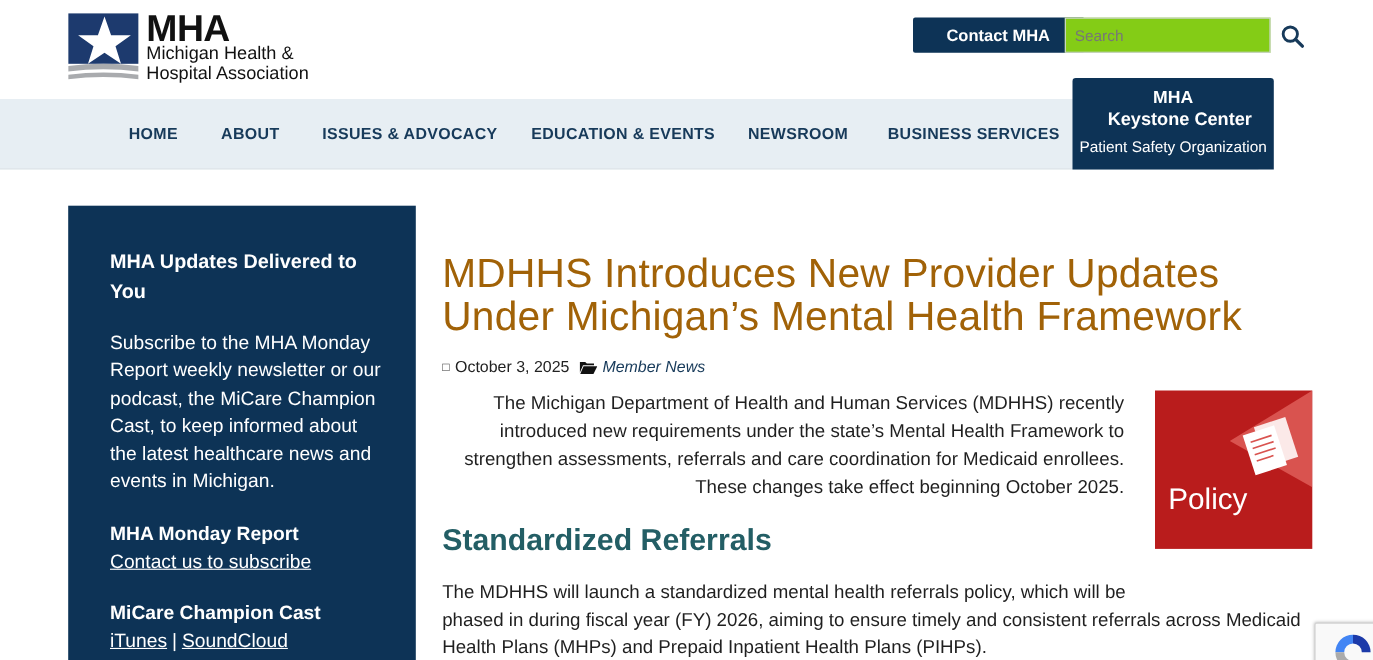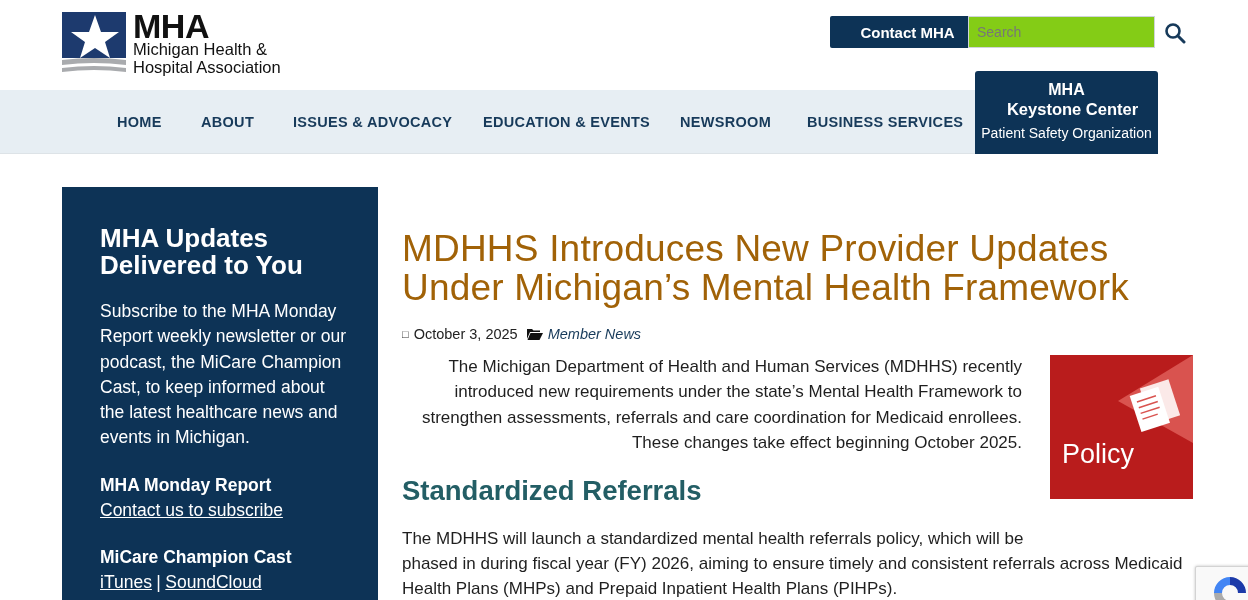--- a/index.html
+++ b/index.html
@@ -14,21 +14,21 @@
   .search-input { position: absolute; left: 968px; top: 16px; width: 187px; height: 32px; border: 1px solid #cfd4d8; padding: 0 8px; font-size: 14px; color: #555; font-family: "Liberation Sans", sans-serif; background: #84cc16; }
   .search-input::placeholder { color: #777; }
   .search-btn { position: absolute; left: 1162px; top: 20px; width: 26px; height: 26px; display: flex; align-items: center; justify-content: center; }
   .nav { position: absolute; left: 0; top: 90px; width: 1144px; height: 64px; background: #e7eef3; border-bottom: 1px solid #dde3e7; }
   .nav-item { position: absolute; top: 0; height: 64px; display: flex; align-items: center; font-weight: bold; font-size: 14.5px; color: #173a5a; letter-spacing: 0.3px; }
   .keystone { position: absolute; left: 975px; top: 71px; width: 183px; height: 83px; background: #0d3356; border-radius: 3px 3px 0 0; color: #fff; text-align: center; padding-top: 9px; }
   .keystone .k1 { font-weight: bold; font-size: 16px; line-height: 19px; }
   .keystone .k2 { font-weight: bold; font-size: 16.5px; line-height: 21px; padding-left: 12px; }
   .keystone .k3 { font-size: 14px; line-height: 20px; margin-top: 3px; }
   .sidebar { position: absolute; left: 62px; top: 187px; width: 316px; height: 420px; background: #0d3356; color: #fff; padding: 38px 30px 0 38px; }
-  .sb-title { font-weight: bold; font-size: 26px; line-height: 27px; }
+  .sb-title { font-weight: bold; font-size: 18px; line-height: 27px; }
   .sb-text { font-size: 17.5px; line-height: 25.3px; margin-top: 20px; }
   .sb-h { font-weight: bold; font-size: 17.5px; line-height: 25px; margin-top: 22px; }
   .sb-link { color: #fff; text-decoration: underline; font-size: 17.5px; line-height: 25px; }
   .main { position: absolute; left: 402px; top: 186px; width: 800px; }
   .title { font-weight: normal; font-size: 37px; line-height: 38.5px; color: #a16207; letter-spacing: 0.2px; margin-top: 44px; }
   .meta { margin-top: 19px; font-size: 14.5px; display: flex; align-items: center; }
   .meta .cal { font-size: 11px; margin-right: 5px; color: #333; }
   .meta .date { color: #222; }
   .meta .folder { margin-left: 9px; margin-right: 5px; display: inline-flex; }
   .meta .cat { color: #173a5a; font-style: italic; }

